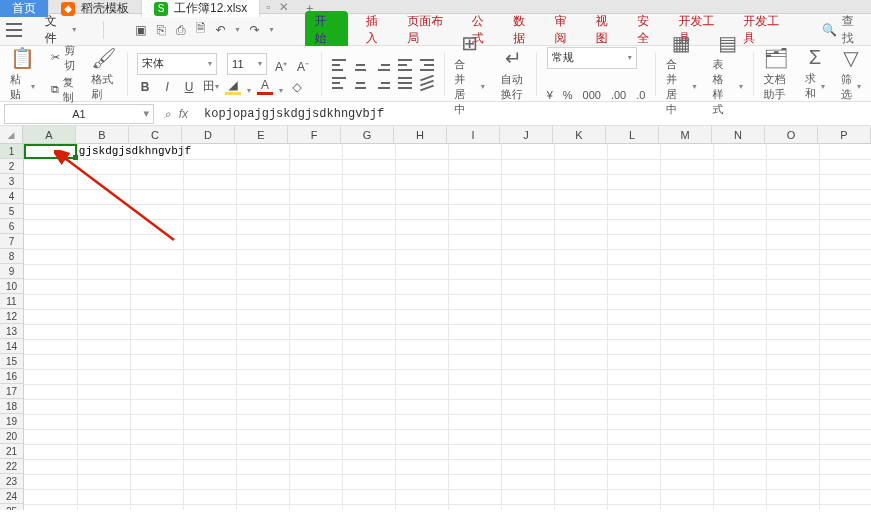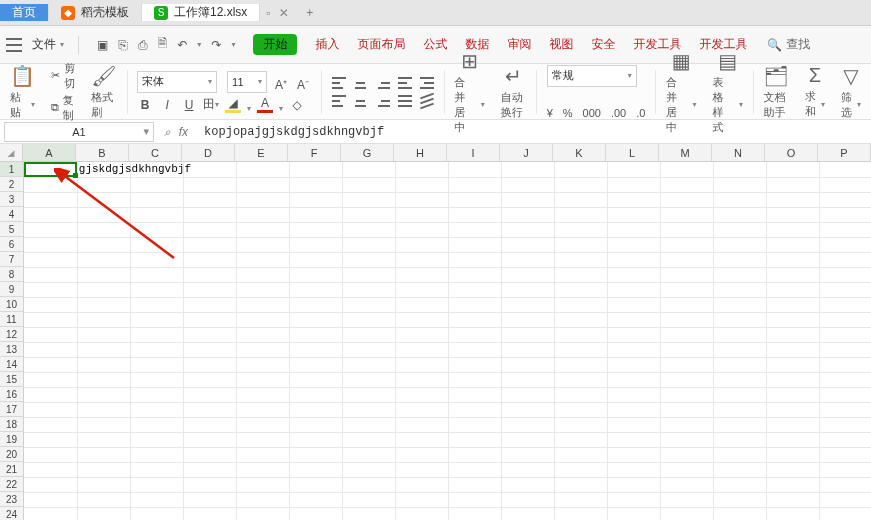--- a/index.html
+++ b/index.html
@@ -1,36 +1,36 @@
 <!DOCTYPE html>
 <html><head>
 <meta charset="utf-8">
 <style>
   * { box-sizing: border-box; }
   body { margin:0; font-family: "Microsoft YaHei", Arial, sans-serif; font-size:12px; color:#333; background:#fff; width:871px; height:520px; overflow:hidden; }
-  .tabs-bar { height:26px; background:#e6e6e6; display:flex; align-items:center; border-bottom:1px solid #d0d0d0; }
+  .tabs-bar { height:14px; background:#e6e6e6; display:flex; align-items:flex-start; border-bottom:1px solid #d0d0d0; }
   .tab { display:flex; align-items:center; padding:0 12px; gap:6px; cursor:pointer; border-right:1px solid #d8d8d8; }
   .tab.active { background:#fff; }
   .tab.home { background:#4a90e2; color:#fff; font-weight:500; }
   .tab .badge { width:14px; height:14px; border-radius:3px; display:flex; align-items:center; justify-content:center; font-size:10px; color:#fff; flex-shrink:0; }
   .badge.orange { background:#ff6a00; }
   .badge.green { background:#1aad19; }
   .tab-actions { display:flex; align-items:center; gap:8px; padding:0 6px; color:#888; }
   .tab-actions .icon { cursor:pointer; }
   .tab-add { width:30px; display:flex; align-items:center; justify-content:center; color:#666; cursor:pointer; }
-  .menubar { height:38px; background:#f7f7f7; border-bottom:1px solid #e0e0e0; display:flex; align-items:center; padding:0 6px; gap:6px; }
+  .menubar { height:32px; background:#f7f7f7; border-bottom:1px solid #e0e0e0; display:flex; align-items:center; padding:0 6px; gap:19px; }
   .hamburger { width:16px; height:14px; display:flex; flex-direction:column; justify-content:space-between; cursor:pointer; }
   .hamburger span { height:2px; background:#666; }
   .file-menu { display:flex; align-items:center; gap:4px; cursor:pointer; padding:2px 4px; }
   .quick { display:flex; align-items:center; gap:10px; margin-left:8px; color:#555; }
   .quick .ic { cursor:pointer; }
   .sep { width:1px; height:18px; background:#d8d8d8; margin:0 4px; }
   .ribbon-tabs { display:flex; align-items:center; gap:18px; margin-left:12px; }
   .rtab { cursor:pointer; color:#b91c1c; }
-  .rtab.active { background:#1aad19; color:#0f172a; padding:2px 10px; border-radius:4px; }
+  .rtab.active { background:#1aad19; color:#4c1d95; padding:2px 10px; border-radius:4px; }
   .search-wrap { display:flex; align-items:center; gap:4px; margin-left:14px; color:#666; cursor:pointer; }
   .ribbon { height:56px; background:#fcfcfc; border-bottom:1px solid #e0e0e0; display:flex; align-items:center; padding:0 4px; gap:4px; position:relative; }
   .grp { display:flex; flex-direction:column; align-items:center; justify-content:center; gap:2px; padding:0 6px; font-size:11px; color:#555; }
   .grp .icon-lg { font-size:20px; color:#666; }
   .grp .lbl { display:flex; align-items:center; gap:5px; }
   .grp-clip { display:flex; flex-direction:column; gap:2px; padding:0 6px; font-size:11px; color:#555; }
   .grp-clip .row { display:flex; align-items:center; gap:4px; cursor:pointer; }
   .vdiv { width:1px; height:44px; background:#e6e6e6; }
   .font-box, .size-box, .numfmt-box { height:22px; border:1px solid #d0d0d0; background:#fff; display:flex; align-items:center; padding:0 4px; font-size:11px; }
   .font-box { width:80px; }

